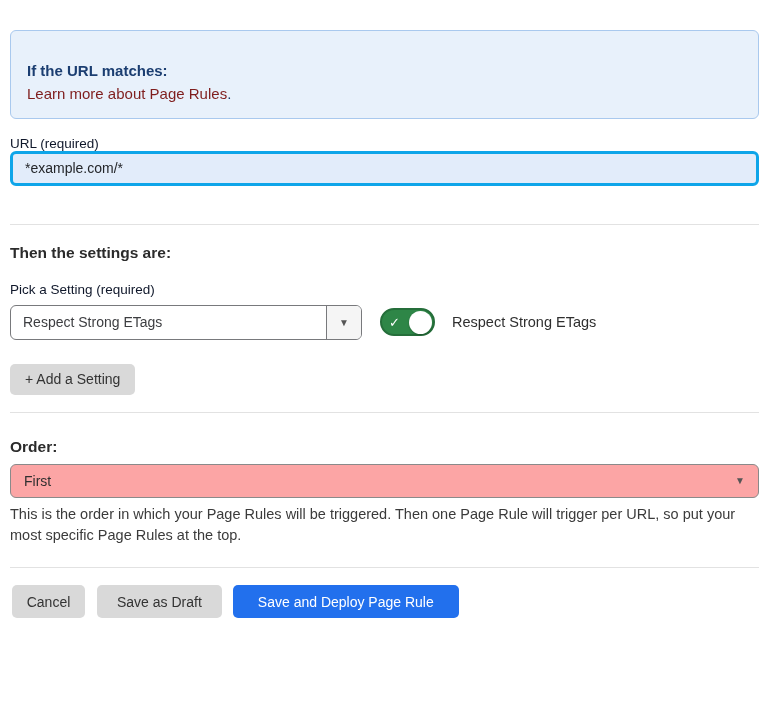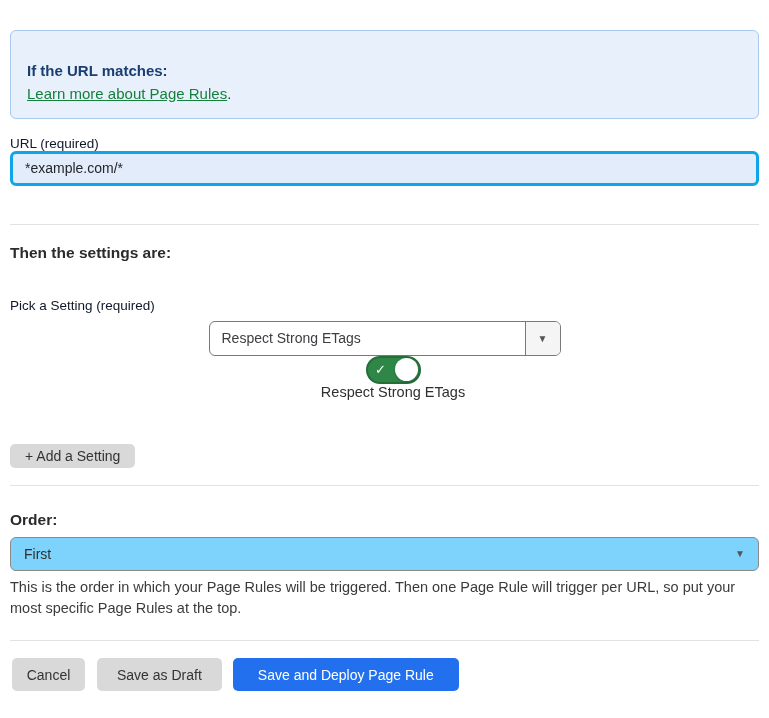--- a/index.html
+++ b/index.html
@@ -26,22 +26,21 @@
     background: #e8f1fb;
     border: 1px solid #a9c9ee;
     border-radius: 6px;
     padding: 29px 16px 12px 16px;
     color: #1b3e71;
     font-size: 15px;
     line-height: 1.52;
   }
   .info-heading { font-weight: 700; }
   .info-link {
-    color: #15803d;
-    text-decoration: underline;
+    color: #7f1d1d;
     cursor: pointer;
   }
 
   
   .field-label {
     font-size: 13.5px;
     color: #0f172a;
   }
 
   
@@ -68,28 +67,27 @@
   .divider-1 { margin-top: 38px; }
   .divider-2 { margin-top: 17px; }
   .divider-3 { margin-top: 20px; }
 
   .section-heading {
     font-size: 15.5px;
     font-weight: 700;
     color: #2b2b2b;
   }
   .settings-heading { margin-top: 19px; }
-  .picker-label { margin-top: 36px; }
+  .picker-label { margin-top: 20px; }
 
   
   .setting-row {
     margin-top: 8px;
     display: flex;
     align-items: center;
-    flex-direction: column;
   }
   .setting-select {
     display: flex;
     width: 352px;
     height: 35px;
     border: 1px solid #78797c;
     border-radius: 6px;
     background: #ffffff;
     overflow: hidden;
     cursor: pointer;
@@ -156,35 +154,35 @@
   }
   .btn-gray {
     background: #d9d9d9;
     color: #333333;
   }
   .btn-blue {
     background: #2270ed;
     color: #ffffff;
   }
   .add-setting-btn {
-    margin-top: 44px;
-    height: 24px;
+    margin-top: 24px;
+    height: 31px;
     padding: 0 15px;
   }
 
   .order-heading { margin-top: 25px; }
   .order-label { margin-top: 25px; }
 
   .order-select {
     margin-top: 8px;
     width: 100%;
     height: 34px;
     border: 1px solid #8a8a8a;
     border-radius: 6px;
-    background: #7dd3fc;
+    background: #fca5a5;
     display: flex;
     align-items: center;
     justify-content: space-between;
     padding: 12px 13px;
     cursor: pointer;
   }
   .order-select-value {
     font-size: 14px;
     color: #2f2f2f;
   }

